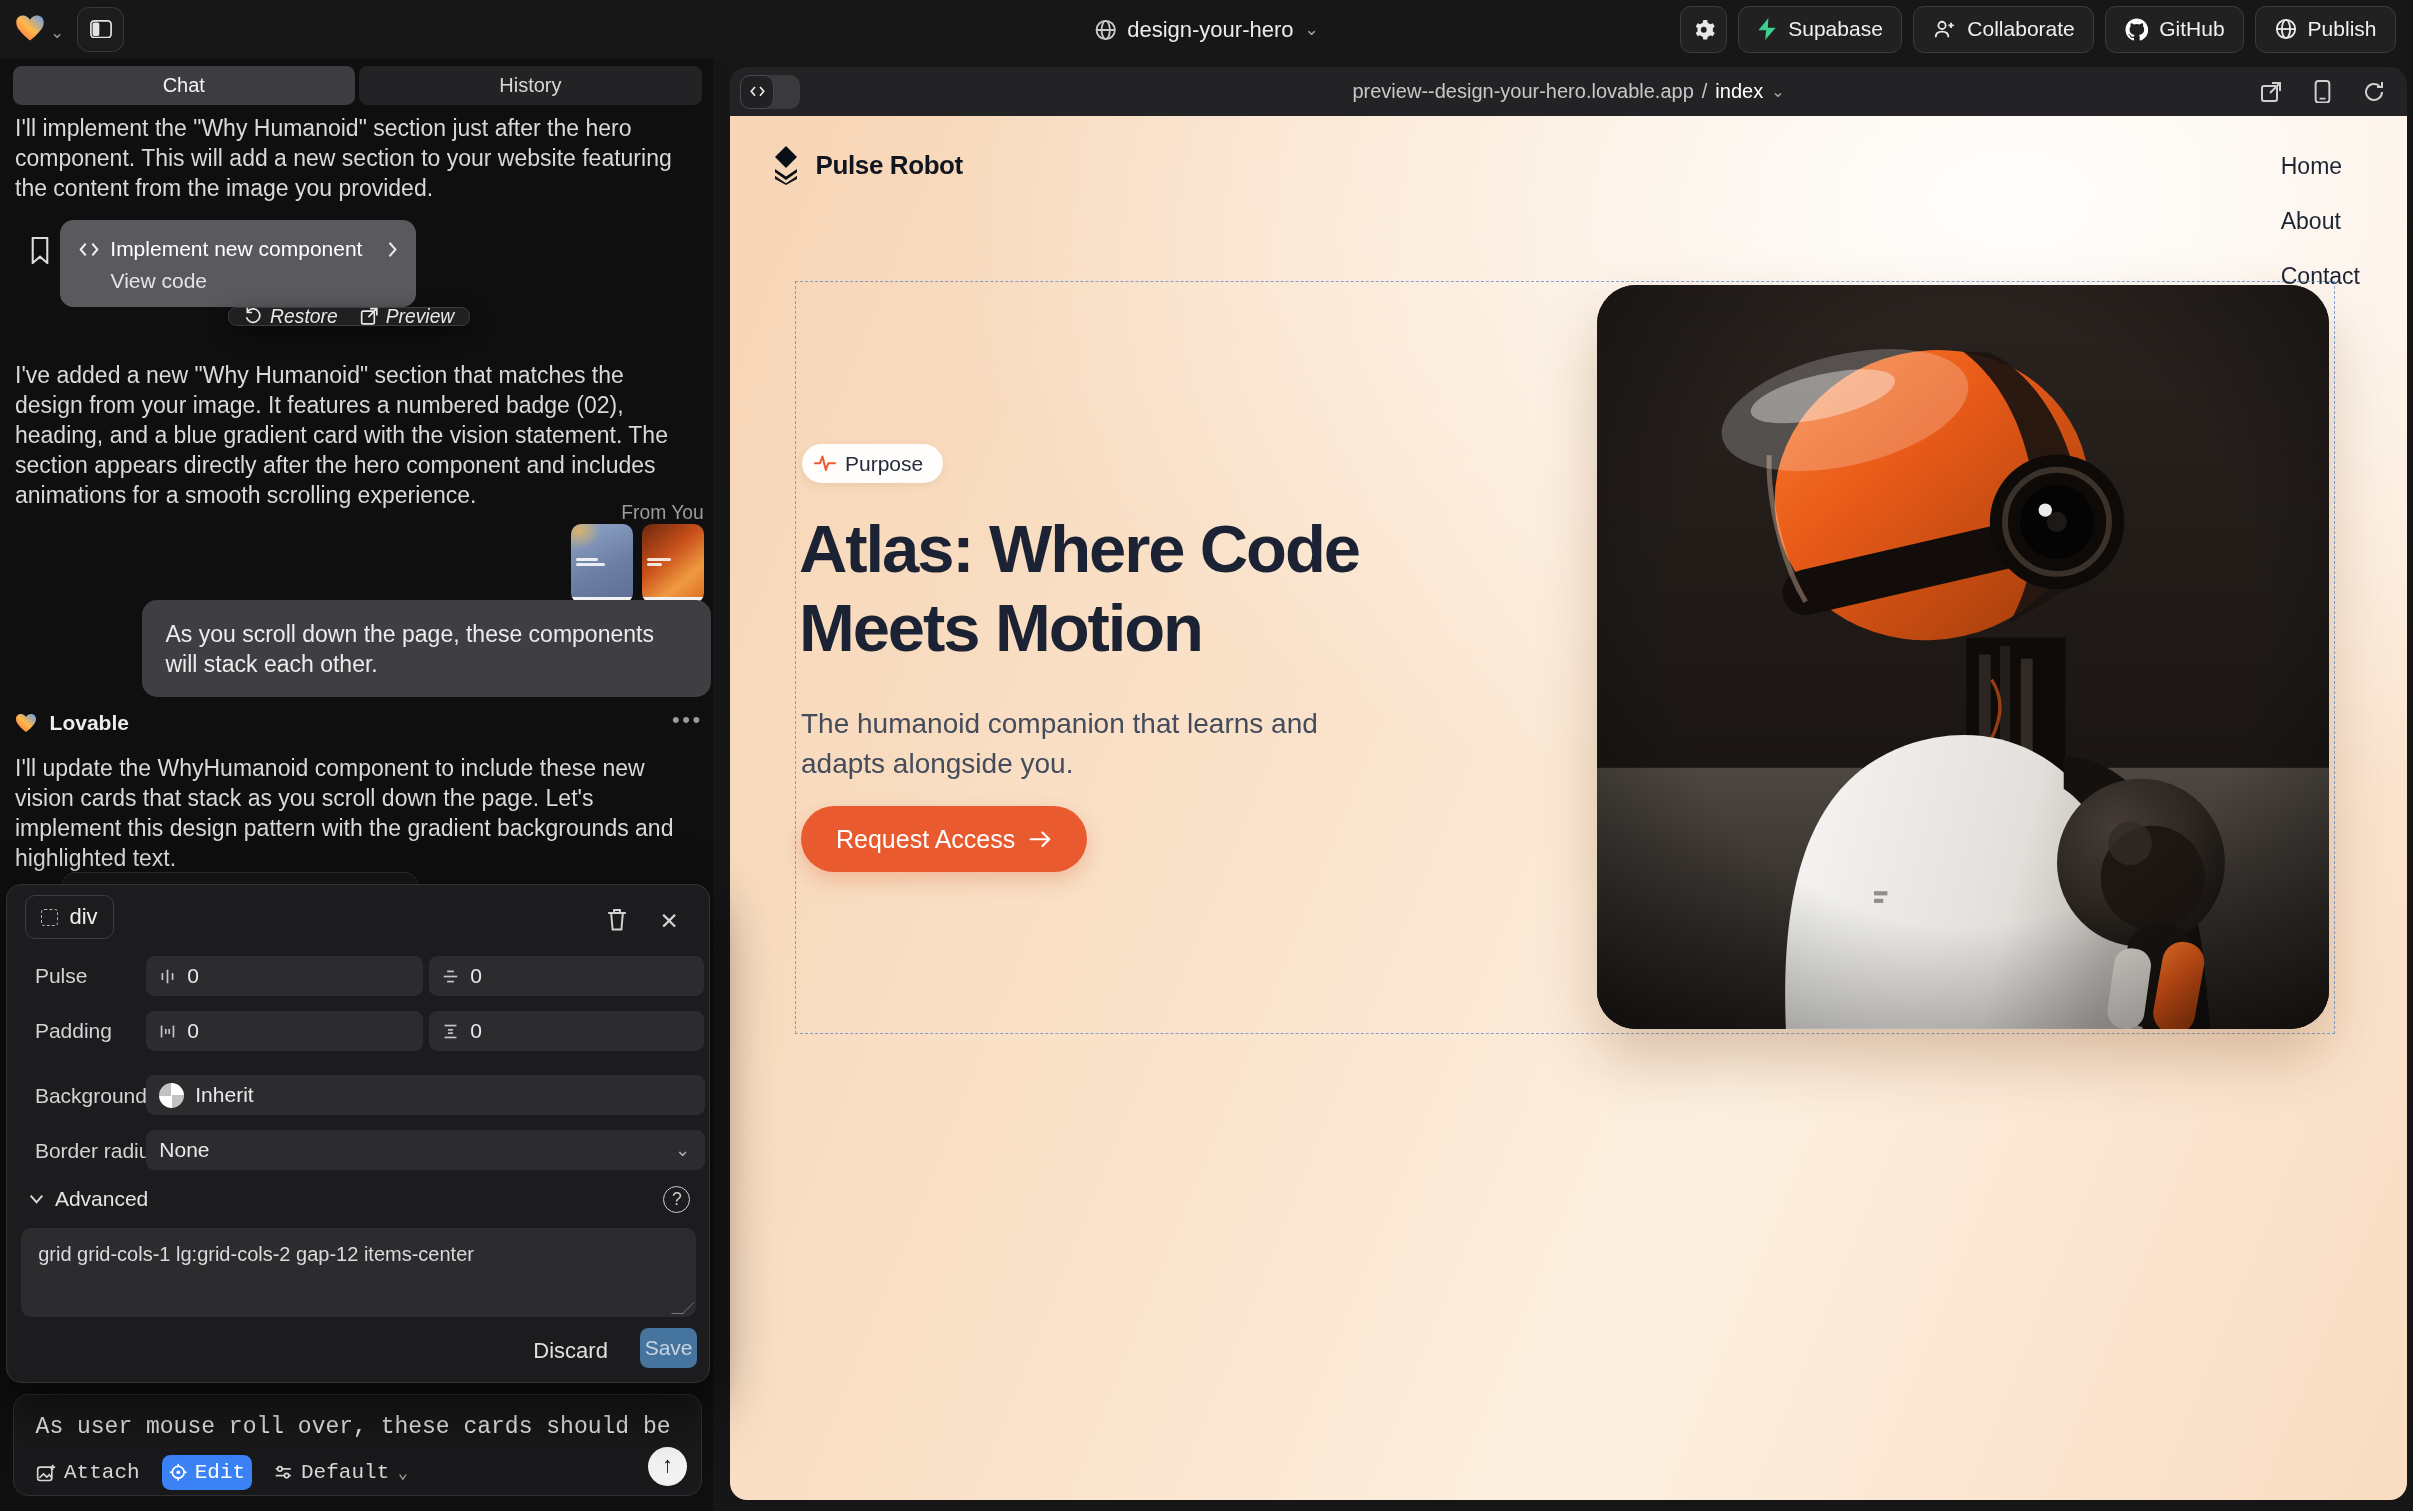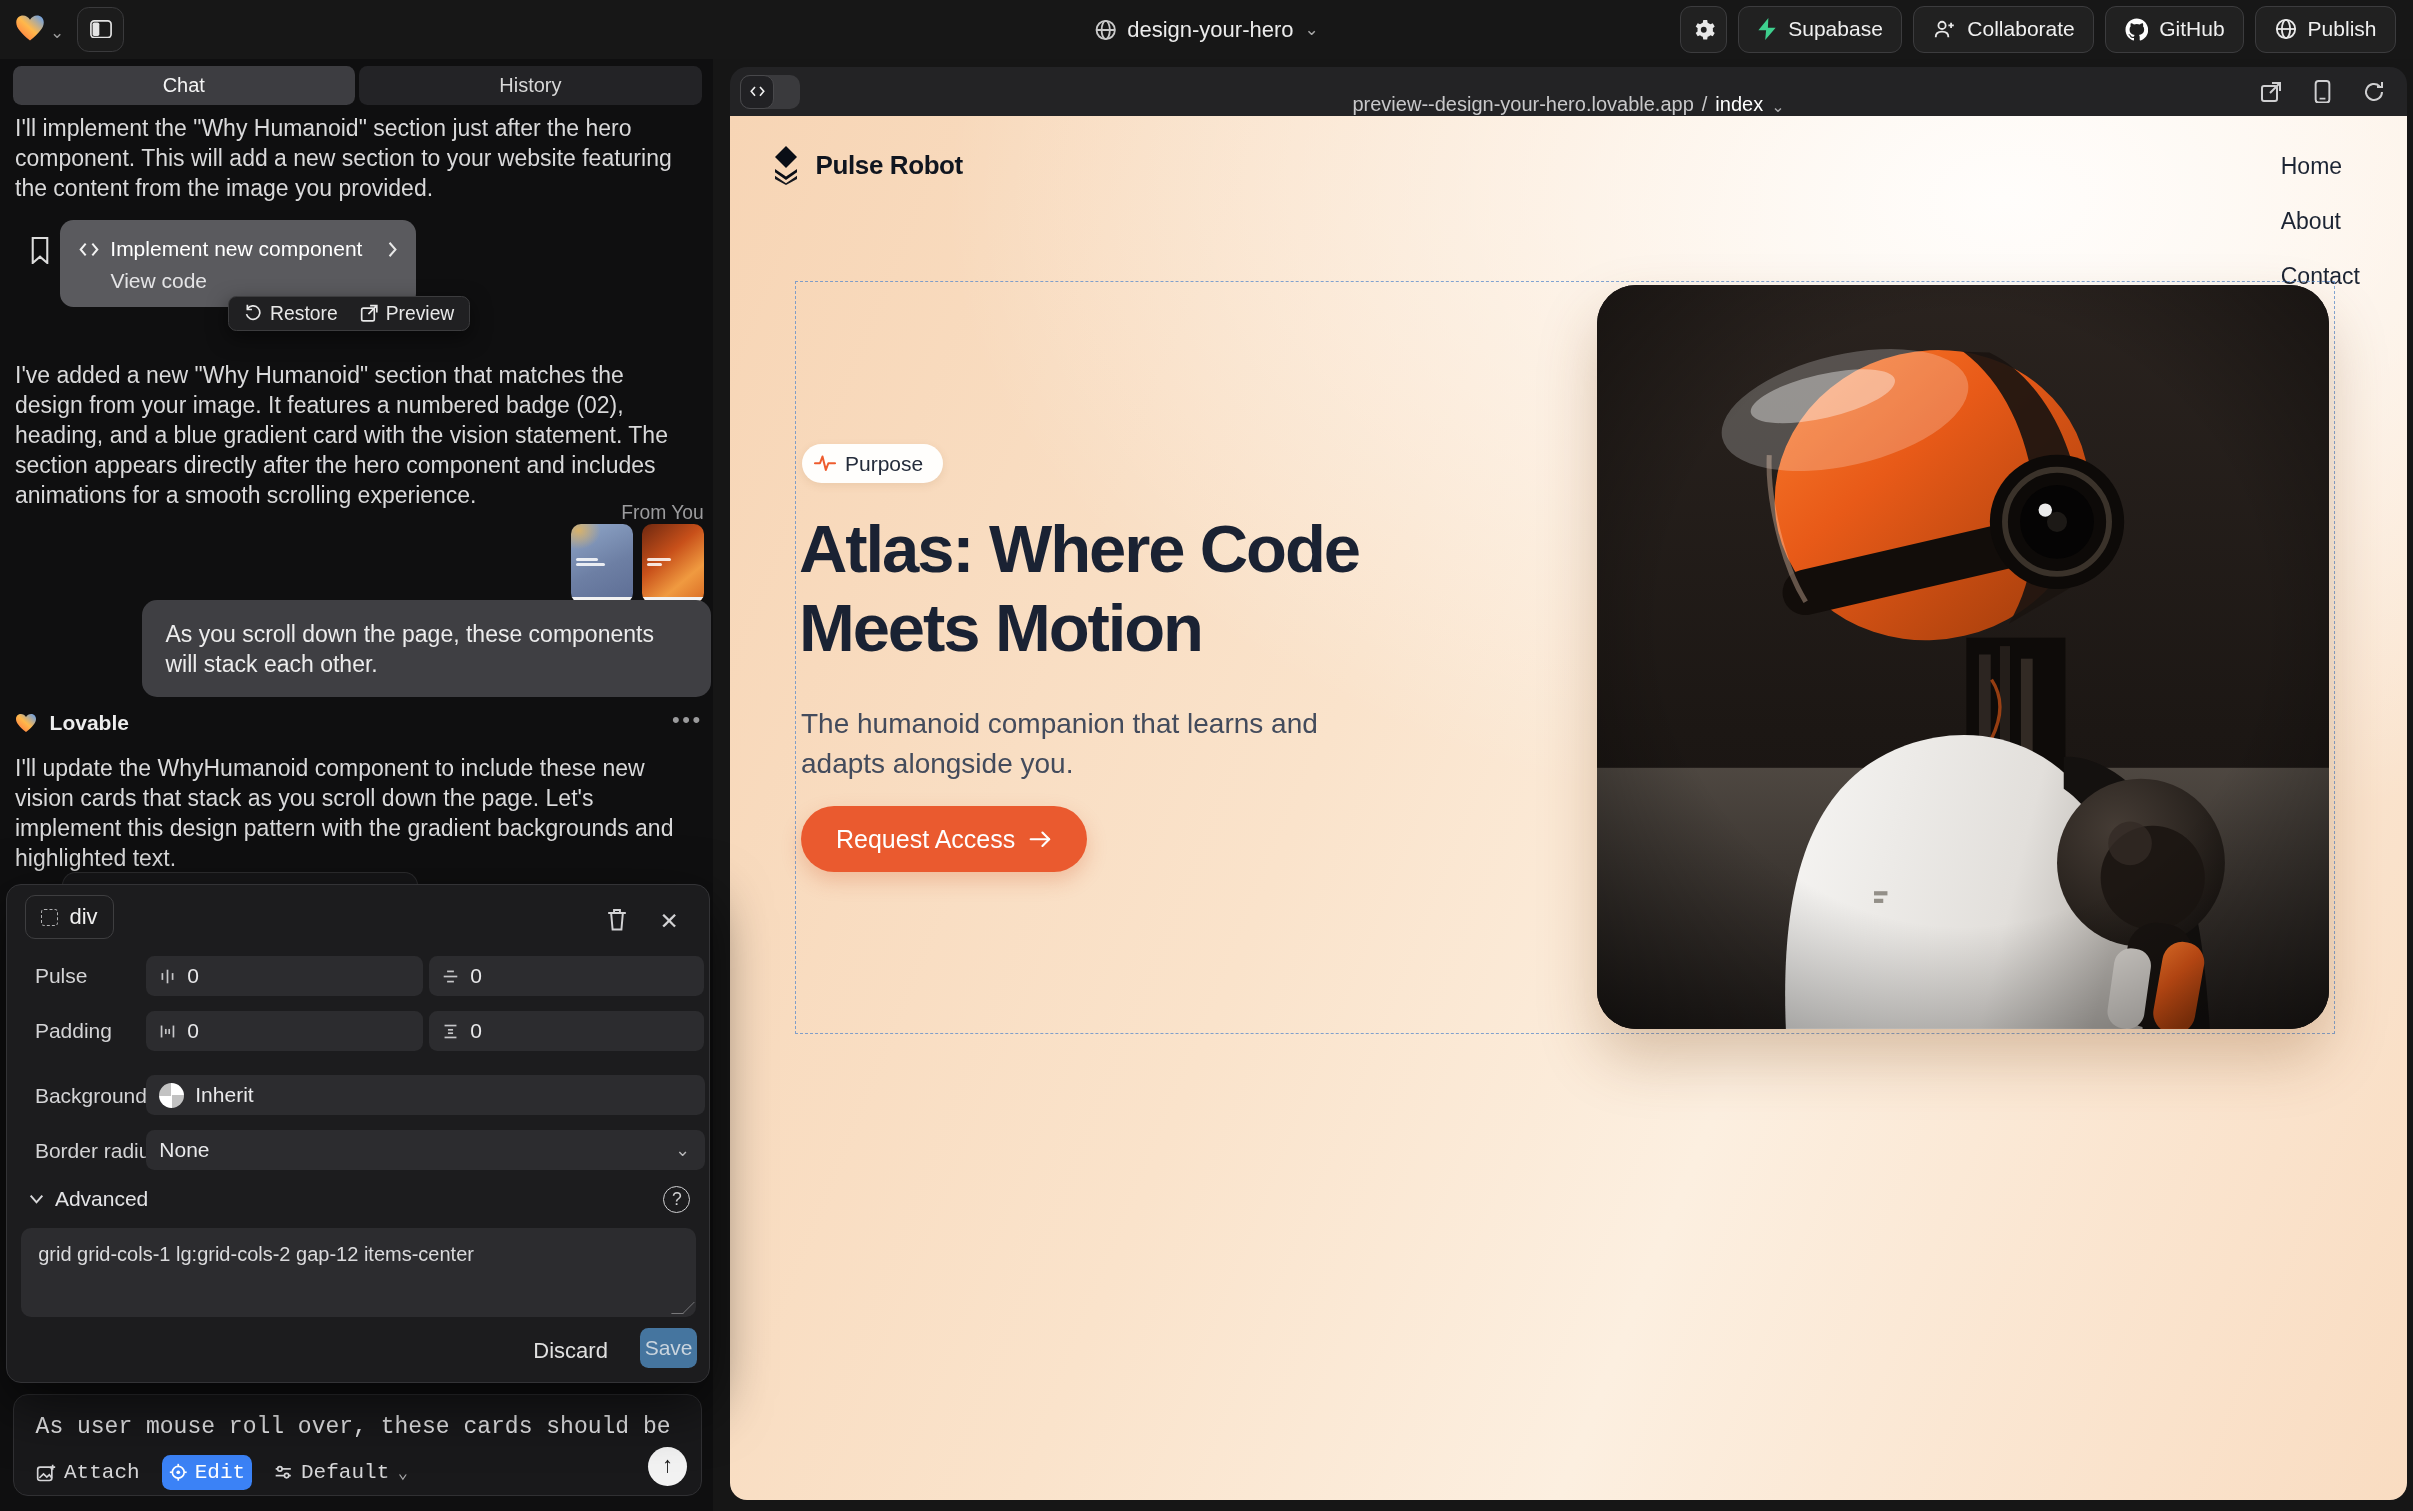--- a/index.html
+++ b/index.html
@@ -24,21 +24,21 @@
   .tabs { position:absolute; left:12.6px; top:6.7px; width:689px; height:39px; display:flex; gap:4.2px; }
   .tab { flex:1; border-radius:8.4px; display:flex; align-items:center; justify-content:center; font-size:20px; }
   .tab.active { background:#3d3d41; color:#f4f4f4; }
   .tab.inactive { background:#232326; color:#d8d8d8; }
   .msg { position:absolute; left:15px; width:682px; font-size:23px; line-height:30px; color:#d9d9da; }
   .bookmark { position:absolute; left:28.6px; }
   .comp-card { position:absolute; left:60px; top:161px; width:356px; height:87px; background:#5a5a5e; border-radius:13.4px; padding:17px 18.5px; }
   .comp-row1 { display:flex; align-items:center; gap:11.8px; }
   .comp-title { font-size:21px; color:#ffffff; font-weight:500; flex:1; }
   .comp-action { font-size:21px; color:#e4e4e6; margin:8.4px 0 0 32px; }
-  .hover-menu { position:absolute; left:228px; top:237px; height:35px; background:#202022; border:0.8px solid #3c3c3e; border-radius:8.4px; display:flex; align-items:center; gap:22px; padding:0 15px; box-shadow:0 6.7px 20px rgba(0,0,0,.5); }
+  .hover-menu { position:absolute; left:228px; top:248px; height:19px; background:#202022; border:0.8px solid #3c3c3e; border-radius:8.4px; display:flex; align-items:center; gap:22px; padding:0 15px; box-shadow:0 6.7px 20px rgba(0,0,0,.5);font-style:italic; }
   .hover-item { display:flex; align-items:center; gap:7.6px; font-size:19.3px; color:#e8e8e8; }
   .from-you { position:absolute; right:9.2px; top:443px; font-size:19.3px; color:#9c9c9e; }
   .thumb { position:absolute; top:465px; width:62px; height:79px; border-radius:10px; overflow:hidden; }
   .thumb .strip { position:absolute; left:0; bottom:0; width:100%; height:5.9px; background:#f2f2f2; }
   .thumb .tline { position:absolute; left:5px; height:2.5px; background:rgba(255,255,255,.85); border-radius:1.7px; }
   .thumb1 { left:571px; background:radial-gradient(60% 40% at 12% 8%, #d8b26a 0%, rgba(216,178,106,0) 60%), linear-gradient(155deg,#90a7c9 0%, #6d7fa4 55%, #5d6d94 100%); }
   .thumb2 { left:642px; background:linear-gradient(140deg,#6e2810 0%, #c8501a 40%, #f09a40 70%, #d96a24 100%); }
   .bubble { position:absolute; left:142px; top:541px; width:569px; background:#3f3f43; border-radius:15px; padding:18.5px 23.5px; font-size:23px; line-height:30px; color:#ececec; }
   .lovable-row { position:absolute; left:15px; top:652px; display:flex; align-items:center; gap:12.6px; }
   .lovable-name { font-size:21px; font-weight:600; color:#ededed; }
@@ -68,21 +68,21 @@
   .composer-row { position:absolute; left:22px; top:60px; display:flex; align-items:center; gap:22px; }
   .c-item { display:flex; align-items:center; gap:8.4px; font-size:21px; color:#d6d6d8; }
   .edit-pill { height:35px; background:#3B82F6; border-radius:8.4px; display:flex; align-items:center; gap:7.6px; padding:0 7px; font-size:21px; color:#ffffff; }
   .send-btn { position:absolute; right:13.4px; top:52px; width:39px; height:39px; border-radius:50%; background:#f2f2f2; color:#1a1a1a; display:flex; align-items:center; justify-content:center; font-size:22px; font-weight:bold; }
 
   
   .preview { position:absolute; left:730px; top:67px; width:1677px; height:1433px; background:#232325; border-radius:17px; overflow:hidden; }
   .preview-header { position:absolute; left:0; top:0; width:100%; height:49px; }
   .code-toggle { position:absolute; left:10px; top:7.6px; width:60px; height:34px; background:#3a3a3d; border-radius:10px; }
   .code-thumb { position:absolute; left:0; top:0; width:34px; height:34px; background:#212124; border:0.8px solid #48484b; border-radius:10px; display:flex; align-items:center; justify-content:center; }
-  .url-bar { position:absolute; left:50%; top:0; transform:translateX(-50%); height:49px; display:flex; align-items:flex-end; gap:8px; font-size:20px; color:#c8c8ca; white-space:nowrap; }
+  .url-bar { position:absolute; left:50%; top:0; transform:translateX(-50%); height:49px; display:flex; align-items:center; gap:8px; font-size:20px; color:#c8c8ca; white-space:nowrap; }
   .url-page { color:#ffffff; }
   .ph-icons { position:absolute; right:22px; top:0; height:49px; display:flex; align-items:center; gap:32px; color:#cfcfd1; }
 
   
   .site { position:absolute; left:0; top:49px; width:1677px; height:1385px;
     background: radial-gradient(115% 85% at 76% 6%, #fffdfb 0%, rgba(255,253,251,0) 55%),
                 linear-gradient(112deg, #f7d5b5 0%, #fae3cb 38%, #fcefe0 62%, #f9dcc1 100%); }
   .site-header { position:absolute; left:0; top:0; width:100%; height:101px; }
   .brand { position:absolute; left:39px; top:30px; display:flex; align-items:center; gap:12.6px; }
   .brand-name { font-size:26px; font-weight:700; color:#10151f; letter-spacing:-0.4px; }

